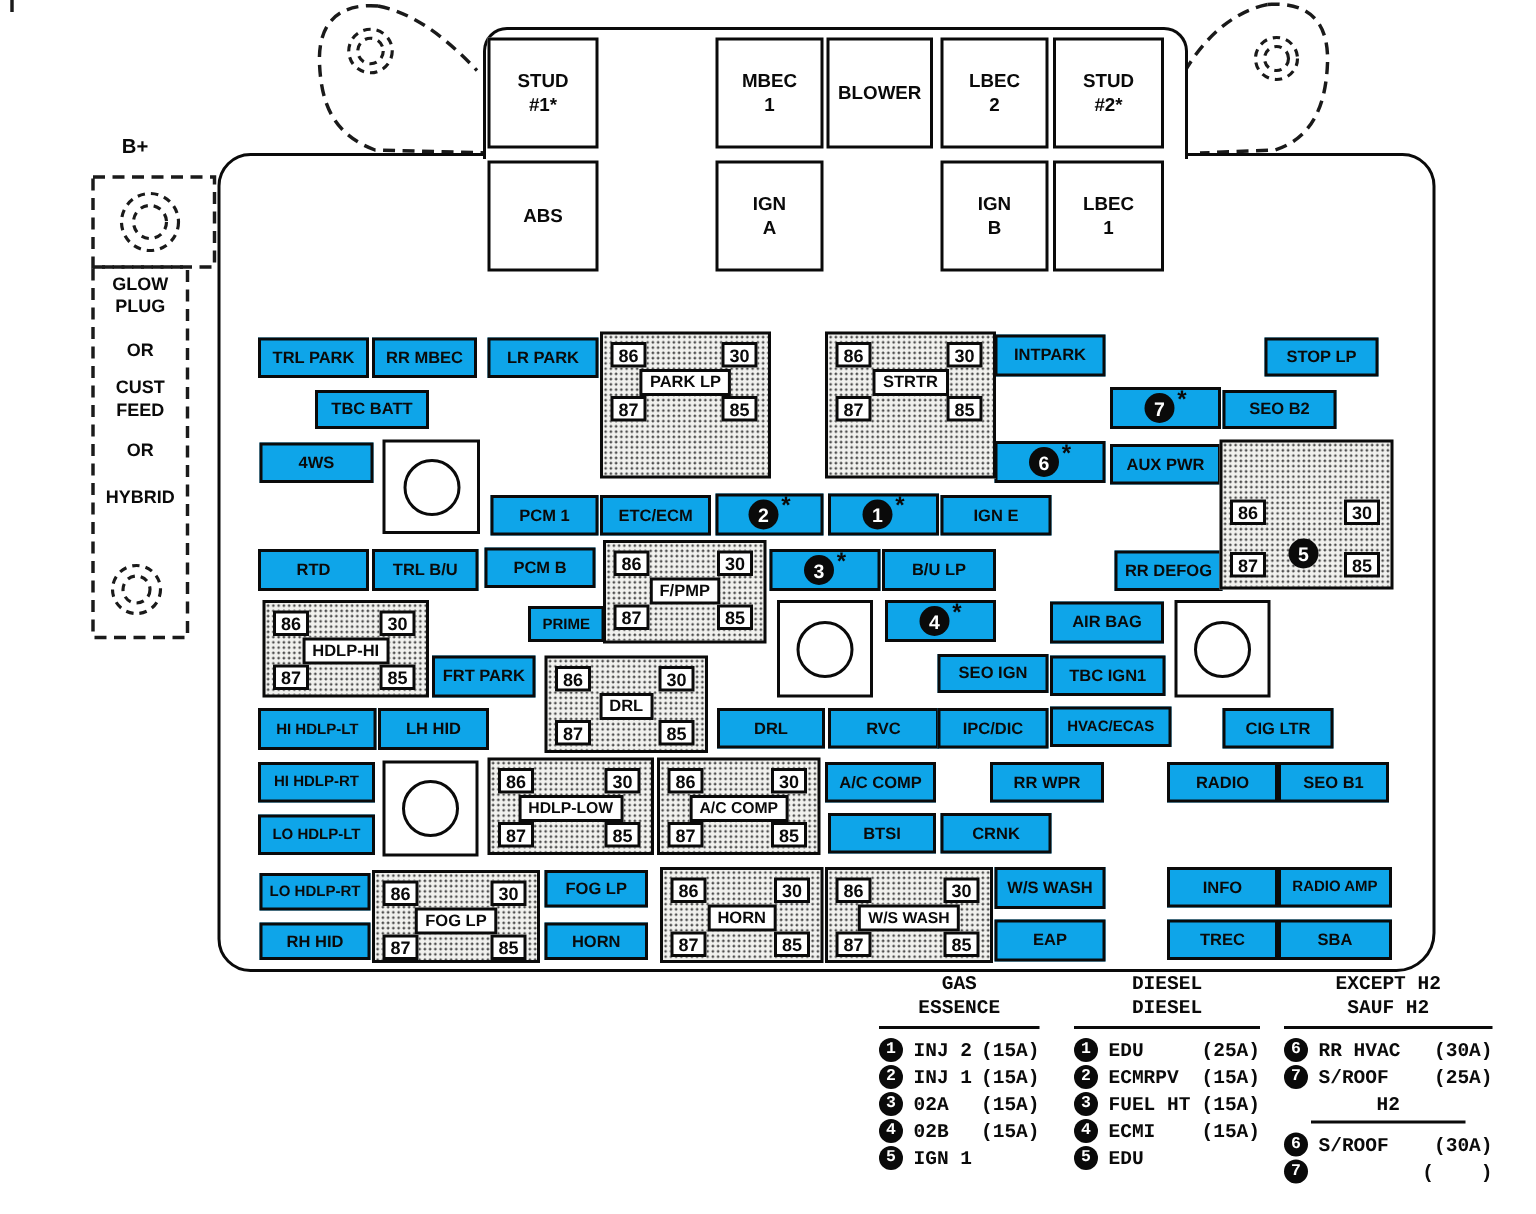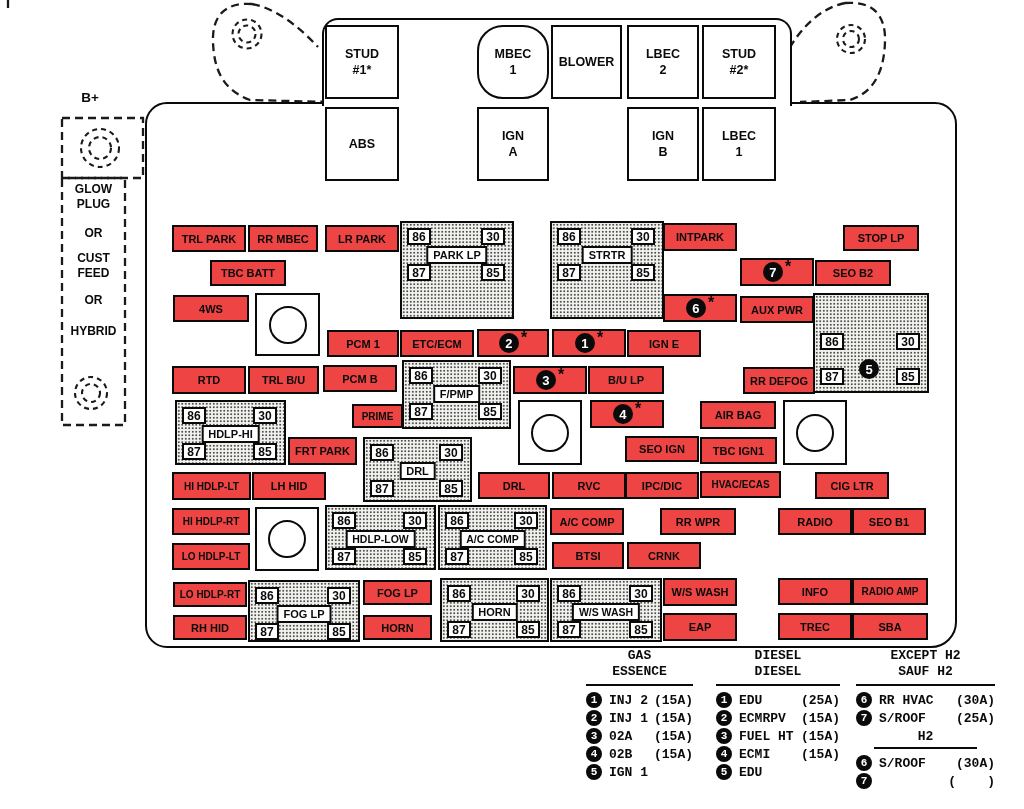--- a/index.html
+++ b/index.html
@@ -4,21 +4,21 @@
 <style>
   html,body{margin:0;padding:0;background:#fff;}
   #stage{position:relative;width:1024px;height:809px;background:#fff;overflow:hidden;
          font-family:"Liberation Sans","DejaVu Sans",sans-serif;color:#0a0a0a;}
   #overlay{position:absolute;left:0;top:0;z-index:1;}
   .outline{position:absolute;border:2.5px solid #0a0a0a;background:#fff;z-index:1;}
   .eraser{position:absolute;background:#fff;border:0;z-index:2;}
   .bigfuse{position:absolute;border:2.2px solid #0a0a0a;background:#fff;z-index:3;
            display:flex;flex-direction:column;align-items:center;justify-content:center;
            font-weight:bold;font-size:12.5px;line-height:1.3;text-align:center;}
-  .fuse{position:absolute;border:2px solid #0a0a0a;background:#ef4444;z-index:3;
+  .fuse{position:absolute;border:2px solid #0a0a0a;background:#0ea5e9;z-index:3;
         display:flex;align-items:center;justify-content:center;
         font-weight:bold;font-size:11px;white-space:nowrap;}
   .relay{position:absolute;border:2.2px solid #0a0a0a;z-index:3;background-color:#f1f1ee;
          background-image:radial-gradient(circle,#4e4e4e 0.8px,transparent 1px);
          background-size:3.5px 3.5px;}
   .pin{position:absolute;width:24px;height:17px;background:#fff;border:2px solid #0a0a0a;
        display:flex;align-items:center;justify-content:center;font-weight:bold;font-size:12px;
        box-sizing:border-box;}
   .rband{position:absolute;left:50%;transform:translateX(-50%);height:18px;background:#fff;
          border:2px solid #0a0a0a;display:flex;align-items:center;justify-content:center;
@@ -82,21 +82,21 @@
       <div style="margin-top: 0px;">FEED</div>
       <div style="margin-top: 12px;">OR</div>
       <div style="margin-top: 16px;">HYBRID</div>
     </div>
 
   <div id="built"></div>
 <div class="bigfuse" style="left: 325px; top: 25px; width: 70px; height: 70px;">
       <div>STUD</div>
       <div>#1*</div>
     </div>
-    <div class="bigfuse" style="left: 477px; top: 25px; width: 68px; height: 70px; border-radius: 26px;">
+    <div class="bigfuse" style="left: 477px; top: 25px; width: 68px; height: 70px;">
       <div>MBEC</div>
       <div>1</div>
     </div>
     <div class="bigfuse" style="left: 551px; top: 25px; width: 67px; height: 70px;">
       <div>BLOWER</div>
     </div>
     <div class="bigfuse" style="left: 627px; top: 25px; width: 68px; height: 70px;">
       <div>LBEC</div>
       <div>2</div>
     </div>

